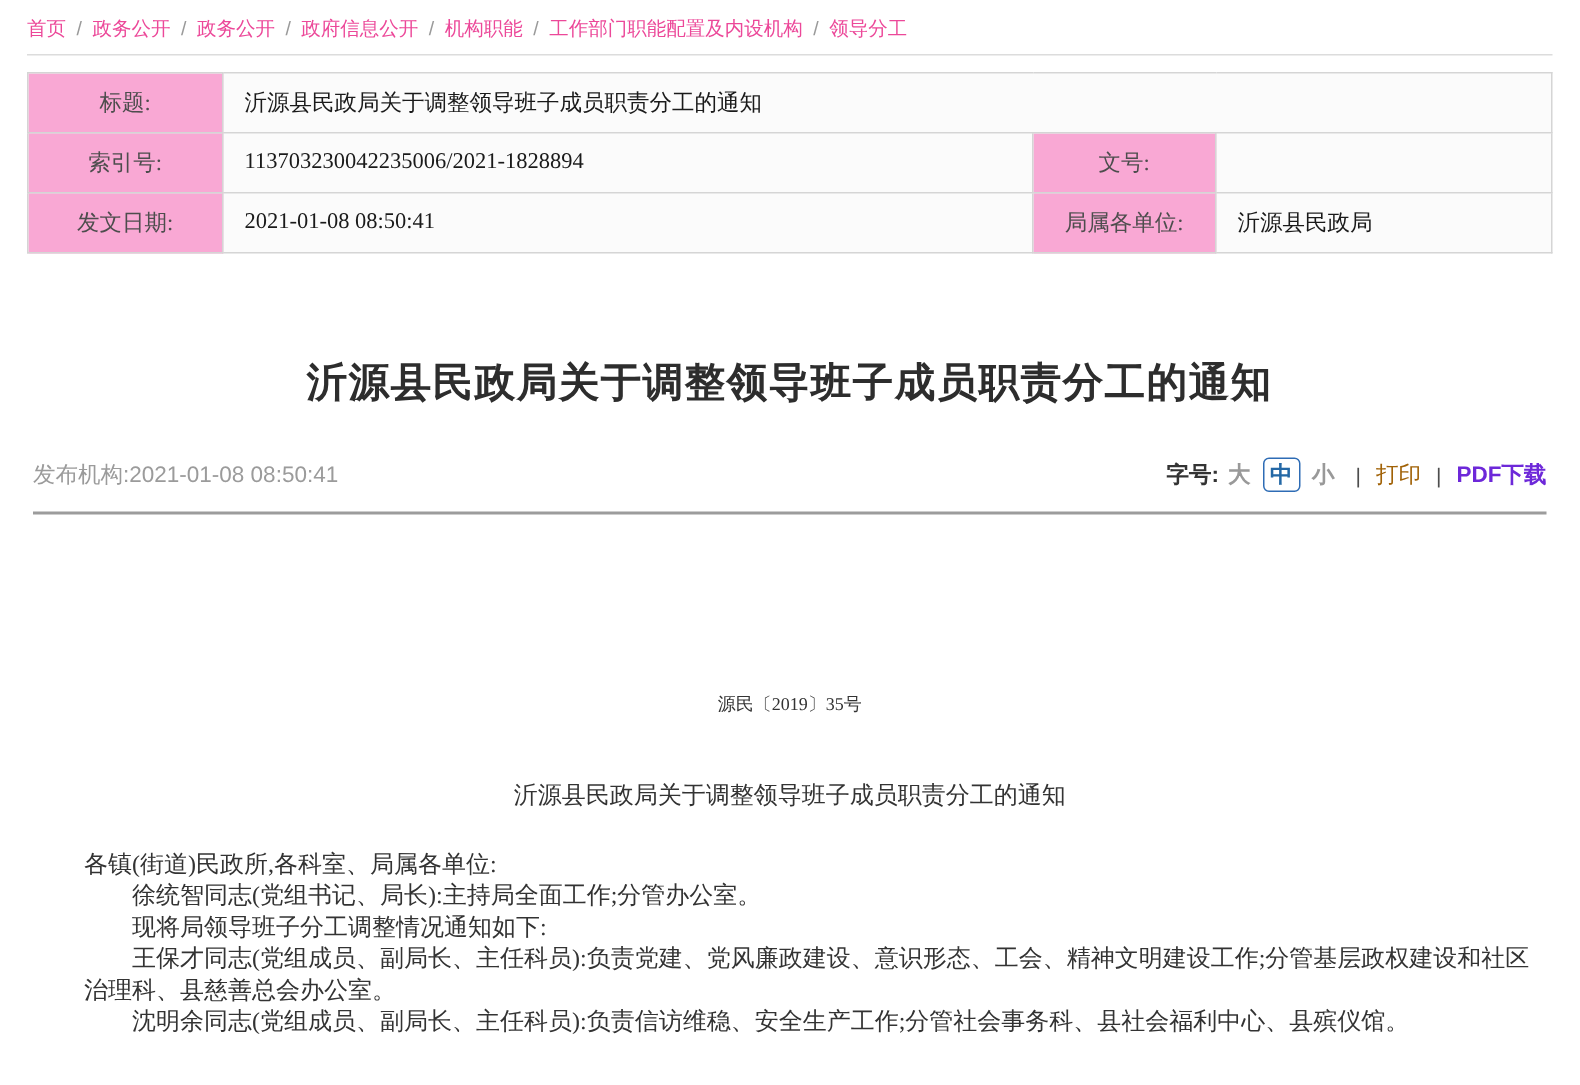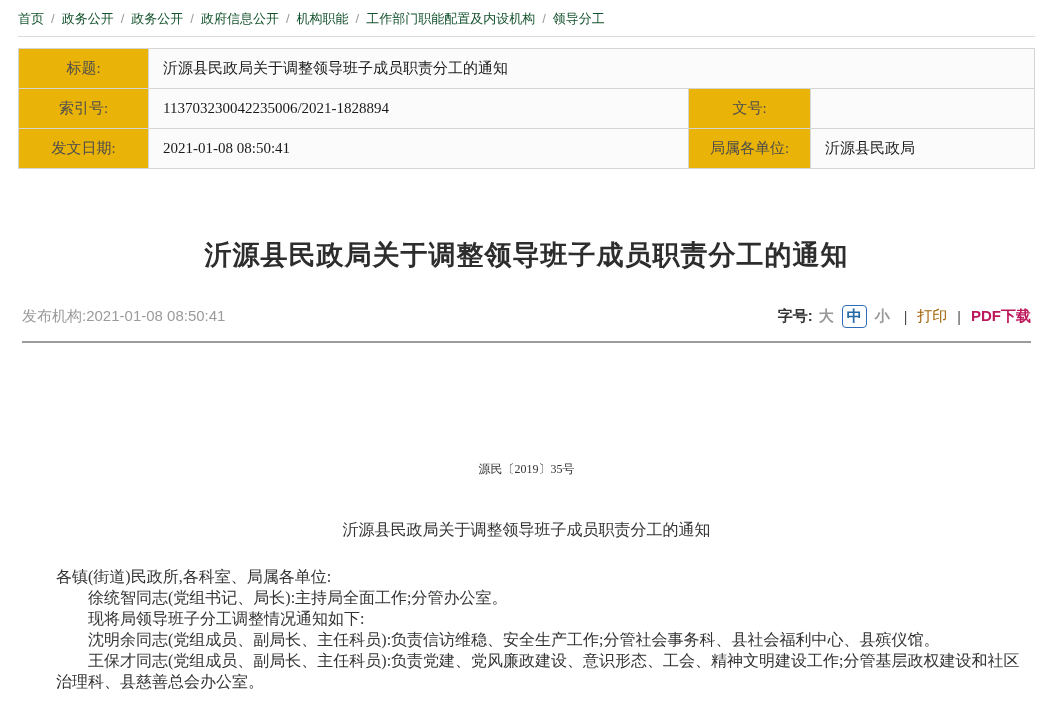--- a/index.html
+++ b/index.html
@@ -3,47 +3,47 @@
 <meta charset="utf-8">
 <style>
   * { box-sizing: border-box; margin: 0; padding: 0; }
   html, body { width: 1053px; height: 723px; background: #ffffff; overflow: hidden; }
   body { font-family: "Liberation Sans", sans-serif; color: #333; }
   .page { width: 1053px; padding: 0 18px; }
 
   
   .breadcrumb { padding: 10px 0 8px 0; font-size: 13px; color: #828282;
                 border-bottom: 1px solid #dcdcdc; white-space: nowrap; }
-  .crumb { color: #14532d; cursor: pointer; }
+  .crumb { color: #ec4899; cursor: pointer; }
   .crumb-sep { color: #9a9a9a; margin: 0 7px; }
 
   
   table.meta { width: 100%; border-collapse: collapse; margin-top: 11px; table-layout: fixed; }
   table.meta td { border: 1px solid #d5d5d5; height: 40px; font-size: 15px; vertical-align: middle; }
-  td.mlabel { background: #eab308; text-align: center; color: #4d4d4d;
+  td.mlabel { background: #f9a8d4; text-align: center; color: #4d4d4d;
               font-family: "Liberation Serif", serif; }
   td.mvalue { background: #fbfbfb; padding-left: 14px; color: #1a1a1a;
               font-family: "Liberation Serif", serif; font-size: 16px; }
   col.c-label1 { width: 130px; } col.c-val1 { width: 540px; }
   col.c-label2 { width: 122px; } col.c-val2 { width: auto; }
 
   
   .article-title { margin-top: 68px; text-align: center; font-size: 27px; font-weight: bold;
                    color: #2d2d2d; letter-spacing: 1px; }
   .meta-row { margin-top: 32px; display: flex; justify-content: space-between; align-items: center;
               font-size: 15px; padding: 0 4px; }
   .pub-date { color: #9b9b9b; }
   .tools { display: flex; align-items: center; color: #333; }
   .fontsize-label { color: #333; font-weight: bold; margin-right: 2px; }
   .size-btn { color: #999; margin: 0 4px; cursor: pointer; font-weight: bold; }
   .size-btn.active { color: #2468a6; border: 1px solid #2e6cb5; border-radius: 4px;
                      padding: 1px 4px; }
   .tool-sep { color: #4d4d4d; margin: 0 10px; font-size: 14px; }
   .print-btn { color: #a16207; cursor: pointer; }
-  .pdf-btn { color: #be185d; cursor: pointer; font-weight: bold; }
+  .pdf-btn { color: #6d28d9; cursor: pointer; font-weight: bold; }
   .header-divider { margin-top: 13px; border-bottom: 2px solid #9c9c9c; margin-left: 4px; margin-right: 4px; }
 
   
   .doc { font-family: "Liberation Serif", serif; color: #333; }
   .doc-number { margin-top: 118px; text-align: center; font-size: 12px; }
   .doc-title { margin-top: 42px; text-align: center; font-size: 16px; }
   .doc-body { margin-top: 25px; padding: 0 2px 0 38px; font-size: 16px; line-height: 21px; }
   .doc-body p { margin: 0; }
   .doc-body p.indent { text-indent: 2em; }
 </style>
@@ -103,18 +103,18 @@
 
   <div class="header-divider"></div>
 
   <div class="doc">
     <div class="doc-number">源民〔2019〕35号</div>
     <div class="doc-title">沂源县民政局关于调整领导班子成员职责分工的通知</div>
     <div class="doc-body">
       <p>各镇(街道)民政所,各科室、局属各单位:</p>
       <p class="indent">徐统智同志(党组书记、局长):主持局全面工作;分管办公室。</p>
       <p class="indent">现将局领导班子分工调整情况通知如下:</p>
+      <p class="indent">王保才同志(党组成员、副局长、主任科员):负责党建、党风廉政建设、意识形态、工会、精神文明建设工作;分管基层政权建设和社区治理科、县慈善总会办公室。</p>
       <p class="indent">沈明余同志(党组成员、副局长、主任科员):负责信访维稳、安全生产工作;分管社会事务科、县社会福利中心、县殡仪馆。</p>
-      <p class="indent">王保才同志(党组成员、副局长、主任科员):负责党建、党风廉政建设、意识形态、工会、精神文明建设工作;分管基层政权建设和社区治理科、县慈善总会办公室。</p>
     </div>
   </div>
 
 </div>
 
 </body></html>

